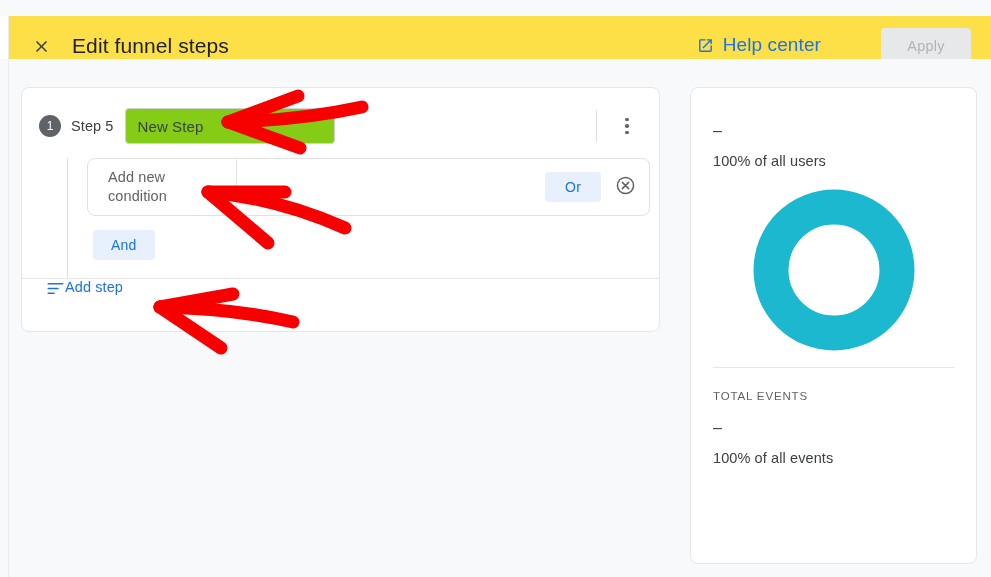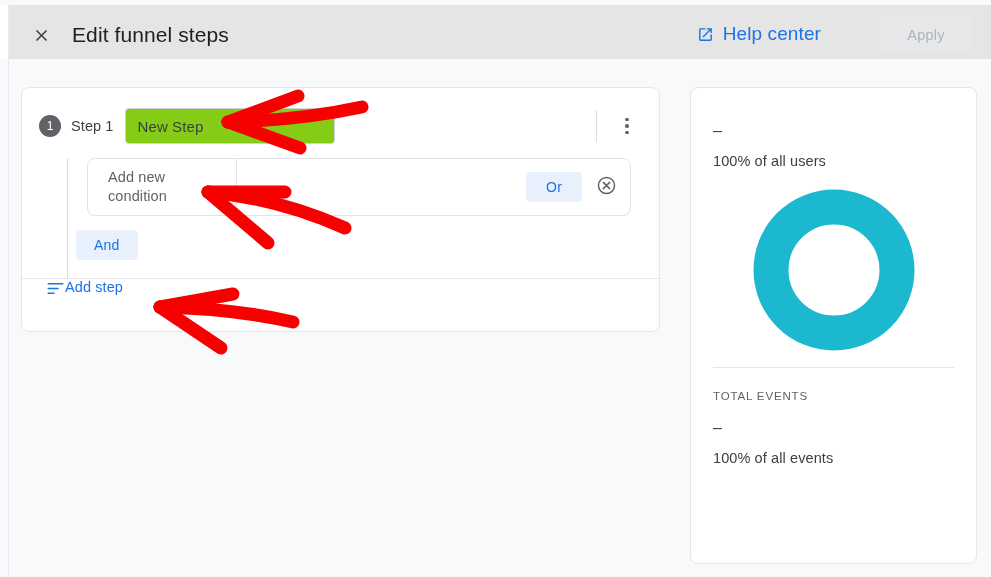--- a/index.html
+++ b/index.html
@@ -14,24 +14,24 @@
     font-family: "Liberation Sans", sans-serif;
     background: #f8f9fa;
     color: #202124;
     -webkit-font-smoothing: antialiased;
     position: relative;
   }
 
   
   .topbar {
     position: absolute;
-    left: 0; top: 5px;
+    left: 0; top: 16px;
     width: 991px;
     height: 59px;
-    background: #e5e5e5;
+    background: #fde047;
     border-bottom: 1px solid #e4e6e8;
     display: flex;
     align-items: center;
   }
   .left-rail {
     position: absolute;
     left: 0; top: 0;
     width: 9px; height: 59px;
     background: #ffffff;
     border-right: 1px solid #e8eaed;
@@ -182,21 +182,21 @@
 
   
   .cond-group {
     margin: 10px 0 0 45px;
     padding: 0 0 18px 0;
     border-left: 1px solid #dadce0;
   }
   .cond-row {
     position: relative;
     margin-left: 19px;
-    margin-right: 28px;
+    margin-right: 9px;
     height: 58px;
     border: 1px solid #e0e2e5;
     border-radius: 8px;
     background: #ffffff;
     display: flex;
     align-items: center;
   }
   .cond-select {
     width: 148px;
     height: 100%;
@@ -251,21 +251,21 @@
   }
   .remove-btn {
     width: 24px; height: 24px;
     display: flex; align-items: center; justify-content: center;
     cursor: pointer;
     background: transparent;
     border: none;
     flex: none;
   }
   .and-wrap {
-    margin-left: 8px;
+    margin-left: 25px;
     margin-top: 14px;
   }
   .chip-and {
     background: #e8f0fe;
     color: #1a73e8;
     font-size: 14px;
     font-weight: 500;
     letter-spacing: .2px;
     border-radius: 4px;
     padding: 7px 18px;
@@ -384,21 +384,21 @@
 </div>
 
 <div class="content">
   <div class="content-rail"></div>
 
   <div class="steps-card">
     <div class="step-body">
 
       <div class="step-header">
         <div class="step-badge">1</div>
-        <div class="step-label">Step 1</div>
+        <div class="step-label">Step 5</div>
         <input class="step-name-input" value="New Step" style="">
         <div class="step-divider-v"></div>
         <button class="kebab-btn">
           <span style="display:flex;flex-direction:column;gap:3px;align-items:center;">
             <i></i>
               <i></i>
               <i></i>
           </span>
         </button>
       </div>

